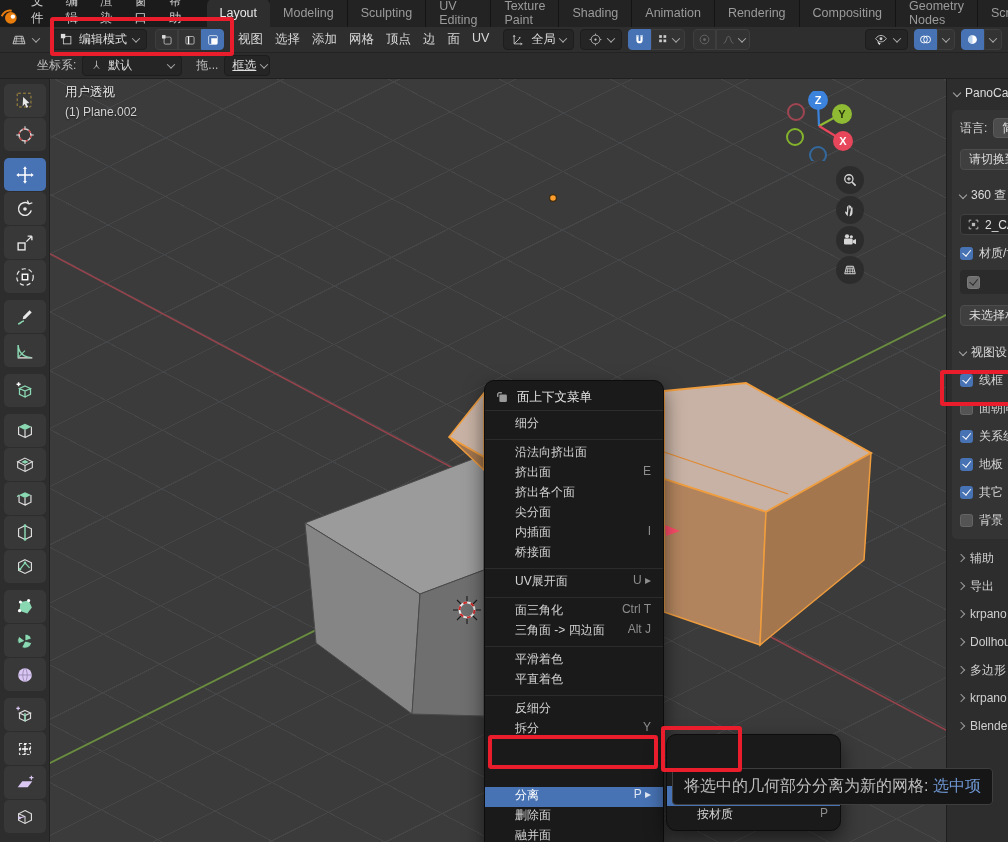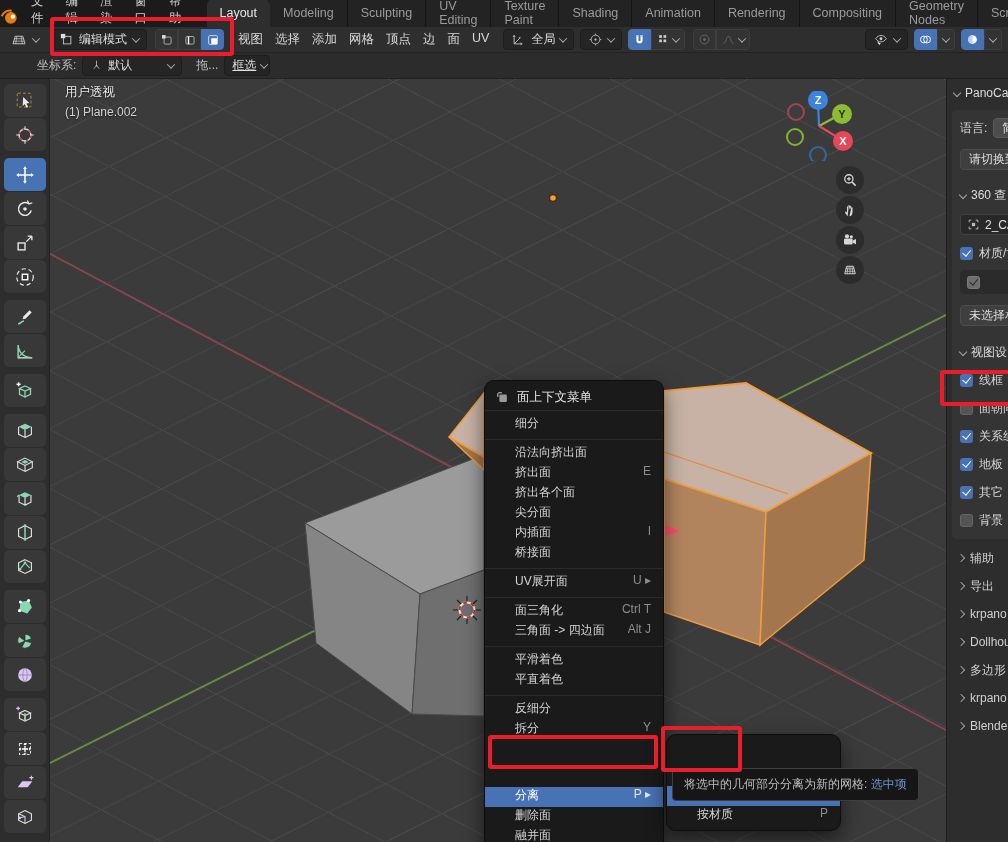--- a/index.html
+++ b/index.html
@@ -67,21 +67,21 @@
     font-size:12px; white-space:nowrap; }
   .mi .lab { flex:1 1 auto; }
   .mi .sc { color:#8d8d8d; margin-left:8px; }
   .mi.hl { color:#ffffff;margin-top:47px; }
   .mi.hl .sc { color:#dfe7f3; }
   .msep { height:1px; background:#2b2b2b; margin:4px 0; }
   #sub-menu { left:666px; top:734px; width:175px; z-index:11; }
 
   
   #tooltip { position:absolute; left:672px; top:768px; background:#161616; border:1px solid #3e3e3e;
-    border-radius:4px; padding:7px 11px; font-size:12px; color:#bdbdbd; white-space:nowrap; z-index:12; }
+    border-radius:4px; padding:7px 11px; font-size:16px; color:#bdbdbd; white-space:nowrap; z-index:12; }
   #tooltip .blue { color:#6e96d2; }
 
   
   #sidepanel { position:absolute; right:0; top:79px; bottom:0; width:62px; background:#2d2d2d;
     border-left:1px solid #1e1e1e; overflow:hidden; }
   #sp-inner { width:150px; padding:5px 0 0 7px; }
   .sp-sect { display:flex; align-items:center; gap:5px; color:#dcdcdc; font-size:12px; height:18px; white-space:nowrap; }
   .sp-caret-open { width:6px; height:6px; border-right:1.4px solid #a8a8a8; border-bottom:1.4px solid #a8a8a8;
     transform:rotate(45deg); flex:0 0 auto; }
   .sp-caret-closed { width:6px; height:6px; border-right:1.4px solid #9a9a9a; border-bottom:1.4px solid #9a9a9a;

